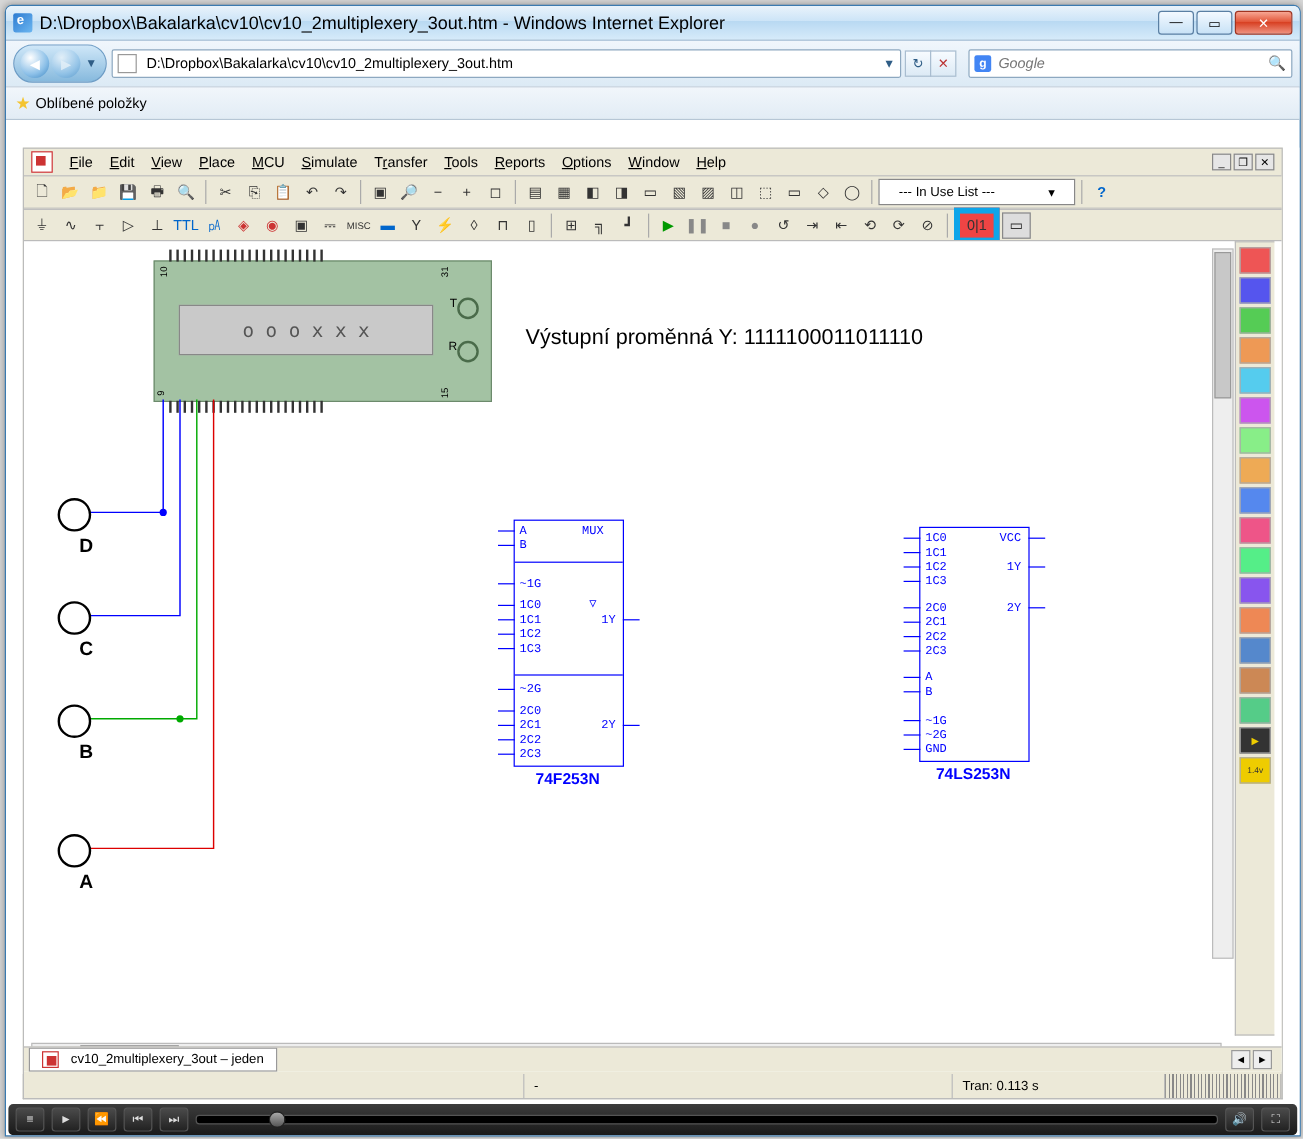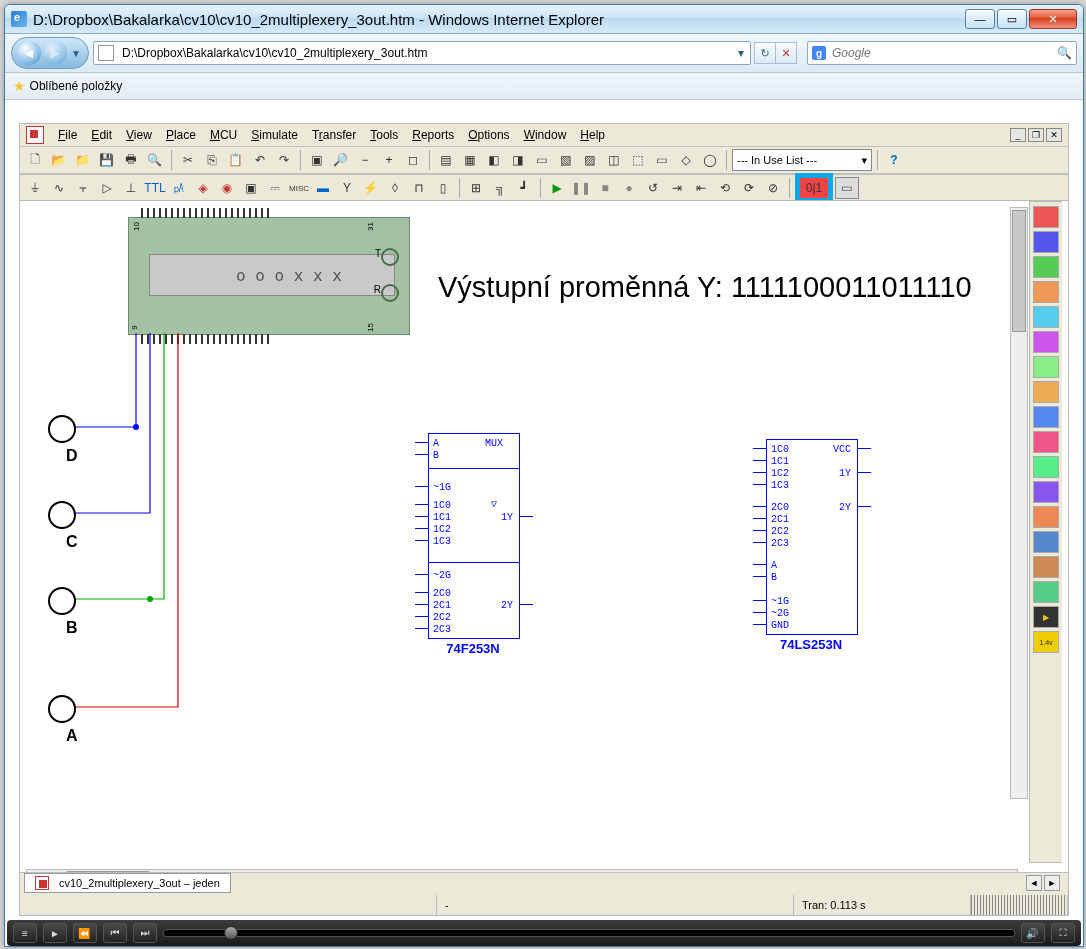--- a/index.html
+++ b/index.html
@@ -34,35 +34,35 @@
   .wincontrols-inner { position:absolute; right:6px; top:4px; display:flex; gap:2px; }
   .wincontrols-inner span { width:14px; height:12px; border:1px solid #888; background:#e6e6e6; font-size:9px; display:flex; align-items:center; justify-content:center; cursor:pointer; }
   .menubar { height:22px; display:flex; align-items:center; gap:2px; padding:0 6px; font-size:12px; }
   .menubar .mi { padding:2px 6px; cursor:pointer; }
   .menubar .mi u { text-decoration:underline; }
   .appicon { width:16px; height:16px; background:#fff; border:1px solid #c33; display:inline-block; margin-right:6px; position:relative; }
   .appicon::after { content:""; position:absolute; left:3px; top:3px; width:8px; height:8px; background:#c33; }
   .toolbar { height:26px; border-top:1px solid #bfbfbf; border-bottom:1px solid #bfbfbf; background:#ece9d8; display:flex; align-items:center; padding:0 4px; gap:2px; }
   .tb { width:20px; height:20px; display:flex; align-items:center; justify-content:center; font-size:12px; color:#333; cursor:pointer; border:1px solid transparent; }
   .tsep { width:1px; height:20px; background:#aaa; margin:0 3px; }
-  .select { height:20px; border:1px solid #888; background:#fff; font-size:11px; padding:0 4px; display:flex; align-items:center; min-width:130px; cursor:pointer; }
+  .select { height:20px; border:1px solid #888; background:#fff; font-size:11px; padding:0 16px; display:flex; align-items:center; min-width:130px; cursor:pointer; }
   .canvasarea { position:absolute; left:0; top:76px; right:0; bottom:22px; background:#fff; border-top:1px solid #bbb; }
   .canvas { position:absolute; left:6px; top:6px; right:50px; bottom:30px; background:#fff; overflow:hidden; }
   .palette { position:absolute; right:6px; top:0; width:32px; bottom:30px; background:#ece9d8; border:1px solid #bbb; border-right:none; display:flex; flex-direction:column; align-items:center; padding-top:4px; gap:3px; }
   .pal { width:24px; height:20px; border:1px solid #aaa; background:#fff; font-size:8px; display:flex; align-items:center; justify-content:center; cursor:pointer; }
   .componentboard { position:absolute; left:102px; top:10px; width:280px; height:116px; background:#a3c2a3; border:1px solid #6c8a6c; }
-  .lcd { position:absolute; left:20px; top:36px; width:210px; height:40px; background:#c9c9c9; border:1px solid #888; display:flex; align-items:center; justify-content:space-around; font-size:16px; color:#555; font-family:monospace;padding-left:34px; }
+  .lcd { position:absolute; left:20px; top:36px; width:210px; height:40px; background:#c9c9c9; border:1px solid #888; display:flex; align-items:center; justify-content:space-around; font-size:16px; color:#555; font-family:monospace; }
   .pinrow { position:absolute; display:flex; gap:4px; }
   .pinrow.top { top:-10px; left:12px; }
   .pinrow.bottom { bottom:-10px; left:12px; }
   .pin { width:2px; height:10px; background:#333; }
   .termpad { position:absolute; right:10px; width:14px; height:14px; border:2px solid #4a6b4a; border-radius:50%; }
   .nodecircle { position:absolute; width:24px; height:24px; border:2px solid #000; border-radius:50%; background:#fff; cursor:pointer; }
   .nodelabel { position:absolute; font-weight:bold; font-size:16px; }
-  .heading { position:absolute; left:412px; top:64px; font-size:29px; font-family:Arial,sans-serif; }
+  .heading { position:absolute; left:412px; top:64px; font-size:18px; font-family:Arial,sans-serif; }
   .bluebox { position:absolute; left:490px; top:100px; width:300px; height:70px; background:linear-gradient(#eaf6ff,#c9e9fb); border:1px solid #8abde1; border-radius:6px; display:flex; align-items:center; justify-content:center; font-size:15px; box-shadow:0 1px 3px rgba(0,0,0,.15); cursor:pointer; }
   .chip { position:absolute; border:1.5px solid #00f; font-family:"Courier New",monospace; font-size:11px; color:#00f; background:#fff; }
   .chiplabel { position:absolute; width:100%; text-align:center; font-family:Arial; font-weight:bold; color:#00f; font-size:13px; }
   .pinlabel { position:absolute; font-size:10px; }
   .lead { position:absolute; height:1px; background:#00f; width:14px; }
   .scrollbar-h { position:absolute; left:6px; right:50px; bottom:6px; height:16px; background:#eee; border:1px solid #bbb; }
   .scrollbar-h .thumb { position:absolute; left:40px; top:1px; width:80px; height:12px; background:#c8c8c8; border:1px solid #999; }
   .scrollbar-v { position:absolute; right:40px; top:6px; width:16px; height:590px; background:#eee; border:1px solid #bbb; }
   .scrollbar-v .thumb { position:absolute; top:2px; left:1px; width:12px; height:120px; background:#c8c8c8; border:1px solid #999; }
   .doctab { position:absolute; left:0; bottom:0; height:20px; background:#ece9d8; border-top:1px solid #bbb; right:0; display:flex; align-items:center; }

